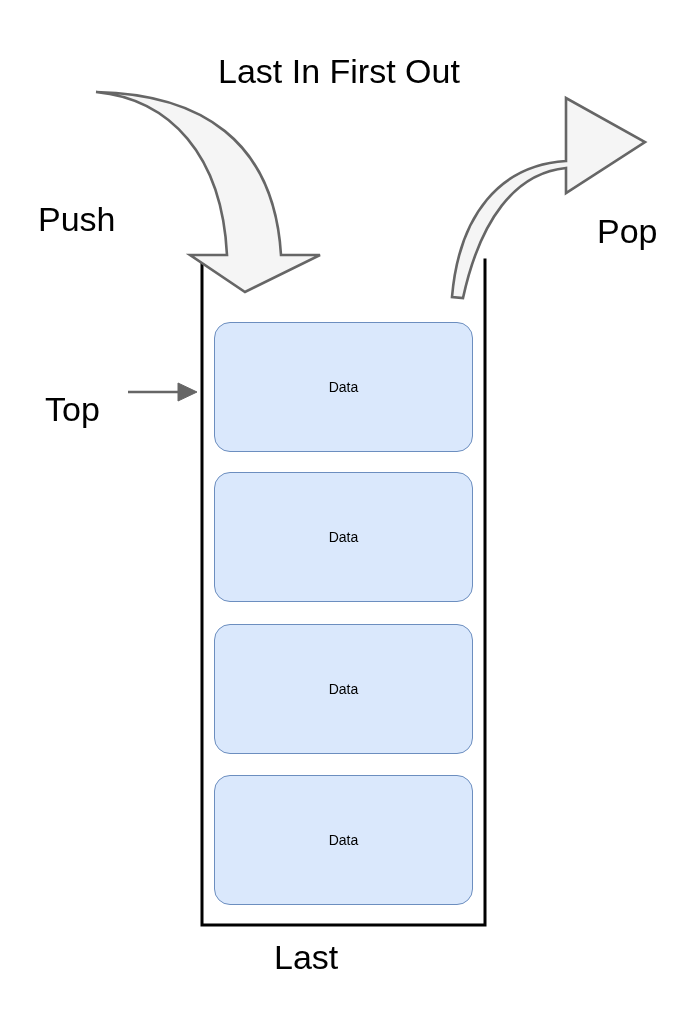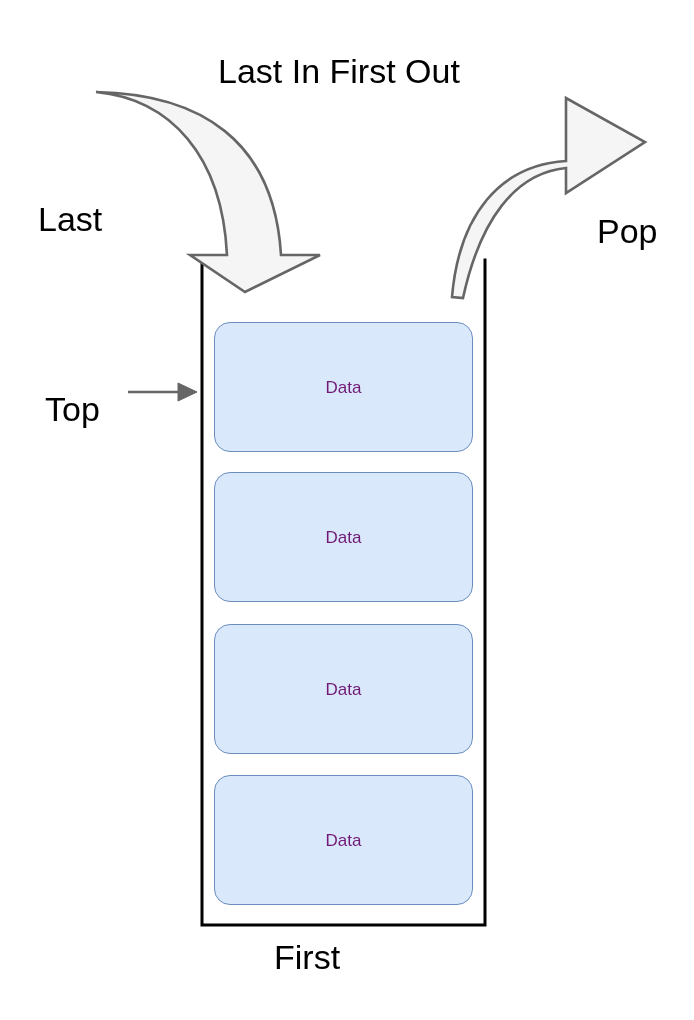--- a/index.html
+++ b/index.html
@@ -66,22 +66,22 @@
     height: 130px;
     background: #dae8fc;
     border: 1.6px solid #6c8ebf;
     border-radius: 16px;
     box-sizing: border-box;
     display: flex;
     align-items: center;
     justify-content: center;
   }
   .cell-text {
-    font-size: 17px;
-    color: #701a75;
+    font-size: 14px;
+    color: #000000;
     line-height: 1;
   }
   #cell-0 { top: 322px; }
   #cell-1 { top: 472px; }
   #cell-2 { top: 624px; }
   #cell-3 { top: 775px; }
 </style>
 </head>
 <body>
 
@@ -112,27 +112,27 @@
              Z" fill="#f5f5f5" stroke="#666666" stroke-width="2.6" stroke-linejoin="miter" stroke-linecap="butt"></path>
   </svg>
 
   <svg class="layer" viewBox="0 0 694 1020">
     <line x1="128" y1="392" x2="178" y2="392" stroke="#666666" stroke-width="2.6" stroke-linecap="butt"></line>
     <path d="M 178 383 L 197 392 L 178 401 Z" fill="#666666" stroke="#666666" stroke-width="1"></path>
   </svg>
 
   <div class="lbl" id="title-lifo">Last In First Out</div>
 
-  <div class="lbl" id="label-push">Last</div>
+  <div class="lbl" id="label-push">Push</div>
 
   <div class="lbl" id="label-pop">Pop</div>
 
   <div class="lbl" id="label-top">Top</div>
 
-  <div class="lbl" id="label-stack">First</div>
+  <div class="lbl" id="label-stack">Last</div>
 
   <div class="cell" id="cell-0">
     <span class="cell-text">Data</span>
   </div>
   <div class="cell" id="cell-1">
     <span class="cell-text">Data</span>
   </div>
   <div class="cell" id="cell-2">
     <span class="cell-text">Data</span>
   </div>

